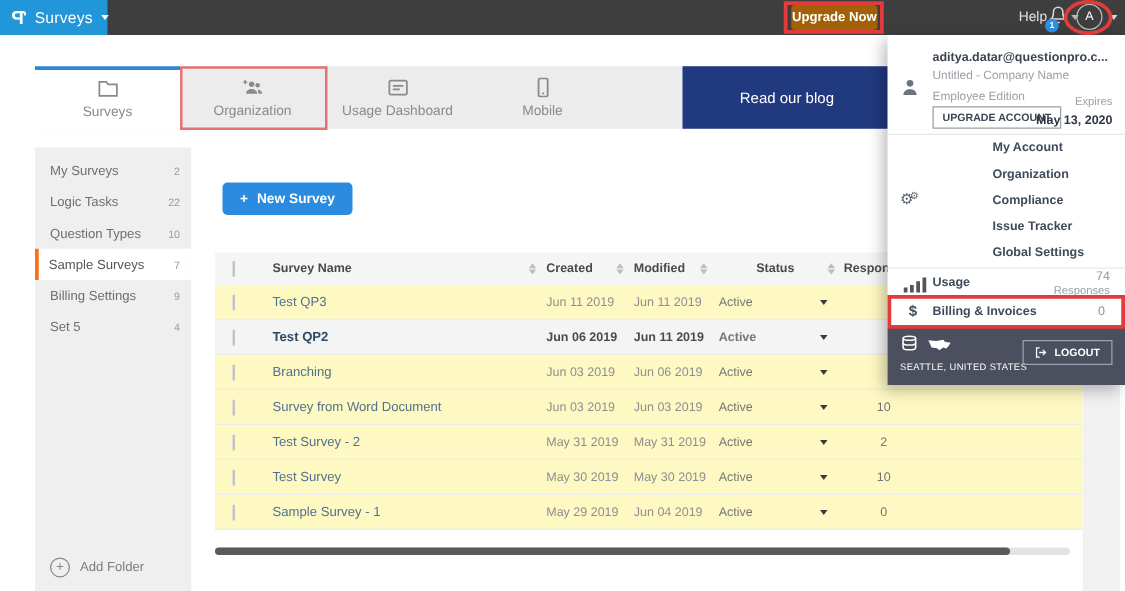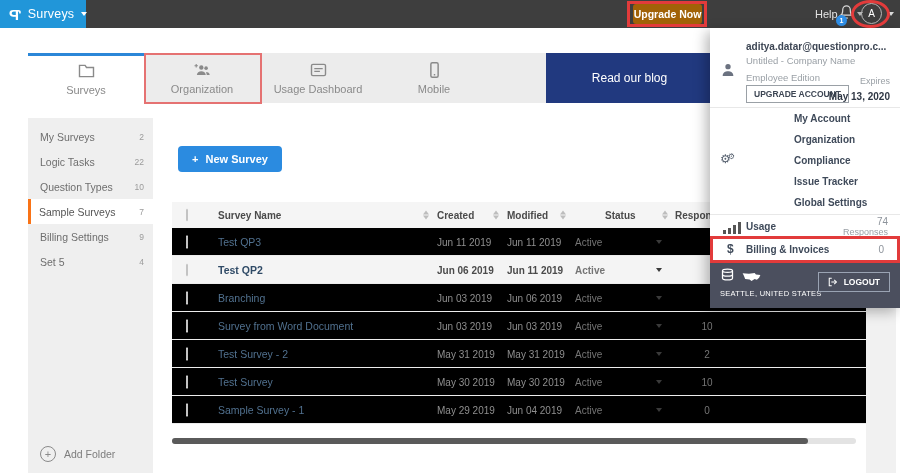--- a/index.html
+++ b/index.html
@@ -47,21 +47,21 @@
   .side-item .count { font-size:8.5px; color:#9b9b9b; }
   .side-item.active { background:#fff; border-left:3px solid #f97316; padding-left:8px; color:#555; }
   .add-folder { position:absolute; left:12px; bottom:11px; display:flex; align-items:center; gap:8px; color:#7d7d7d; font-size:10.5px; cursor:pointer; }
   .plus-circle { width:16px; height:16px; border:1.5px solid #8a8a8a; border-radius:50%; display:flex; align-items:center; justify-content:center; font-size:11px; color:#8a8a8a; }
 
   
   .main { position:absolute; left:153px; top:118px; width:713px; height:355px; background:#fff; z-index:4; }
   .new-survey { position:absolute; left:25px; top:28px; width:104px; height:26px; background:#2b8be0; border-radius:4px; color:#fff; font-size:11px; font-weight:bold; display:flex; align-items:center; justify-content:center; gap:7px; cursor:pointer; }
   .table { position:absolute; left:19px; top:84px; width:694px; }
   .thead { position:relative; height:26px; background:#f5f5f5; font-size:10px; font-weight:bold; color:#4a4a4a; }
-  .trow { position:relative; height:28px; border-bottom:1px solid #ececec; font-size:10px; background:#000000; }
+  .trow { position:relative; height:28px; border-bottom:1px solid #ececec; font-size:10px; background:#fef9c3; }
   .trow.alt { background:#f4f4f4; font-weight:bold; }
   .cell { position:absolute; top:50%; transform:translateY(-50%); white-space:nowrap; }
   .c-check { left:14px; }
   .checkbox { width:13px; height:13px; border:1px solid #c3c3c3; border-radius:2px; background:#fff; cursor:pointer; }
   .c-name { left:46px; color:#51718f; font-size:10.5px; cursor:pointer; }
   .alt .c-name { color:#2f4a66; }
   .c-created { left:265px; color:#8f8f8f; }
   .c-modified { left:335px; color:#8f8f8f; }
   .alt .c-created, .alt .c-modified { color:#4a4a4a; }
   .c-status { left:403px; color:#757575; }

